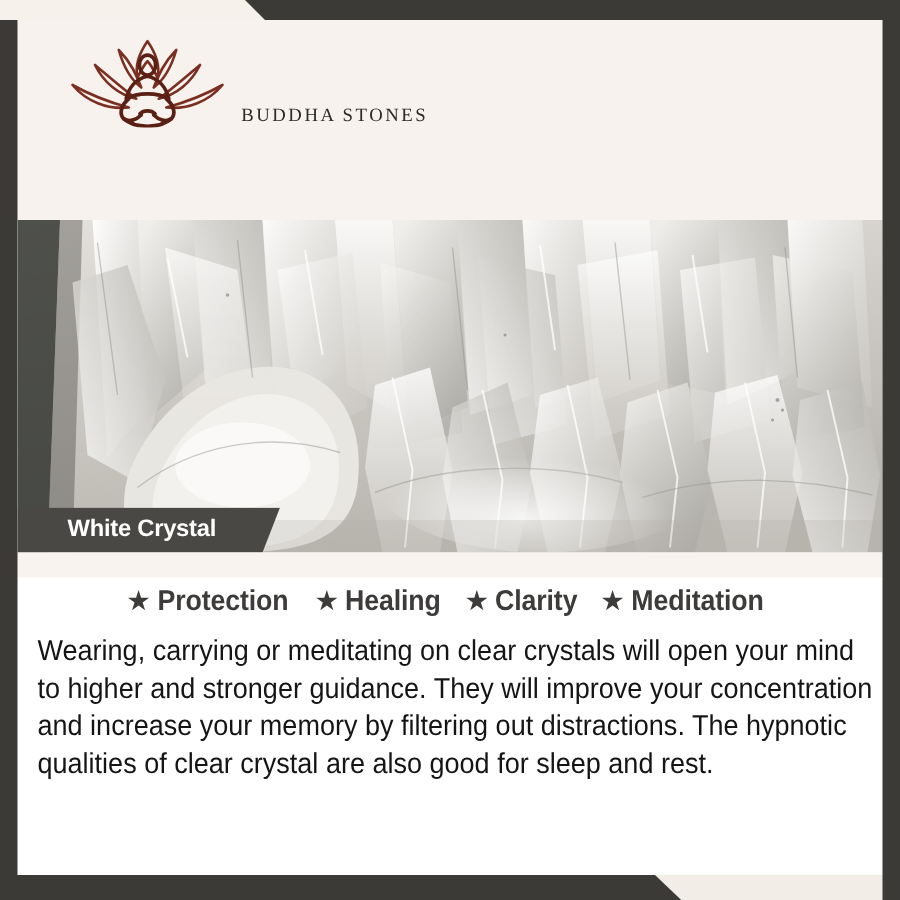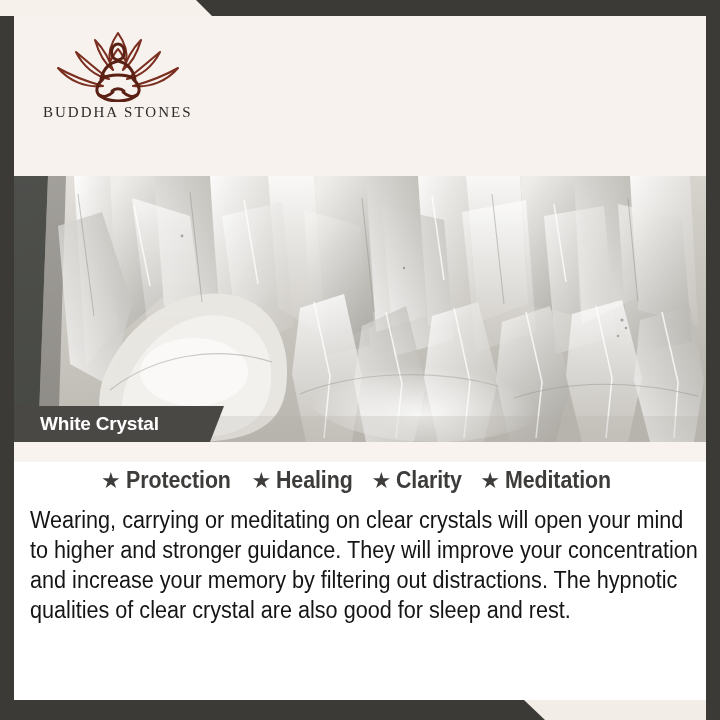--- a/index.html
+++ b/index.html
@@ -69,22 +69,22 @@
     position: absolute;
     top: 16px; left: 14px;
     width: 692px; height: 160px;
     background: #f8f2ee;
     z-index: 2;
   }
   .logo-wrap {
     position: absolute;
     top: 10px; left: 0; right: 0;
     display: flex;
-    flex-direction: column;
-    align-items: flex-start;
+    flex-direction: row;
+    align-items: flex-end;
     padding-left: 29px;
   }
   .logo-mark { width: 150px; height: 76px; display: block; }
   .logo-word {
     margin-top: 2px;
     font-family: "Liberation Serif", serif;
     font-size: 15px;
     letter-spacing: 2.0px;
     color: #2b2b2b;
     font-weight: 400;
@@ -129,21 +129,21 @@
     top: 406px;
     width: 210px;
     height: 36px;
     background: #4a4845;
     clip-path: polygon(0 0, 210px 0, 196px 36px, 0 36px);
     display: flex;
     align-items: center;
     z-index: 4;
   }
   .name-tag-text {
-    padding-left: 26px;
+    padding-left: 40px;
     color: #ffffff;
     font-family: "Liberation Sans", sans-serif;
     font-weight: 700;
     font-size: 19px;
     letter-spacing: -0.2px;
   }
 
   
   .cream-strip {
     position: absolute;

